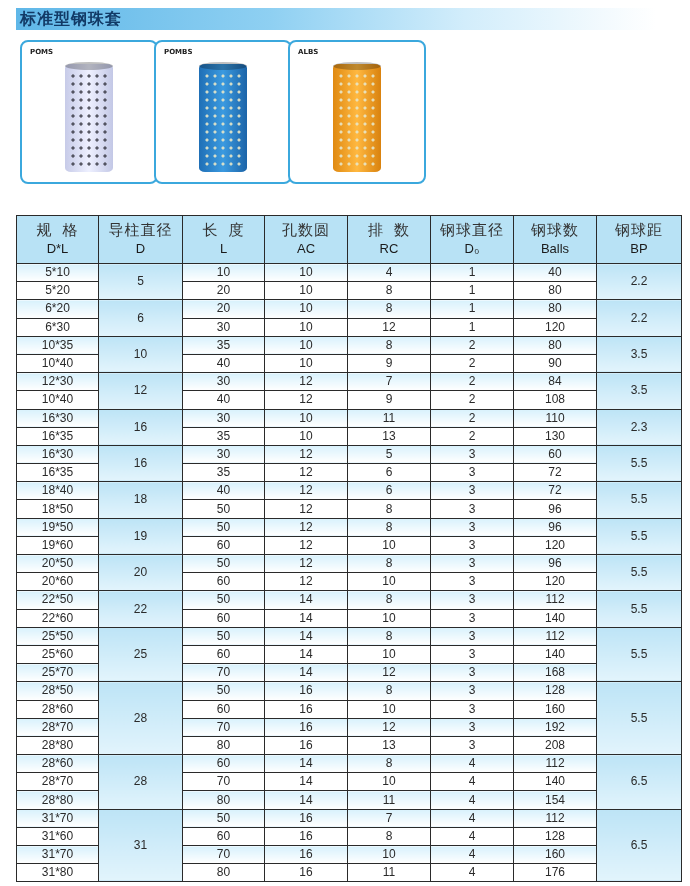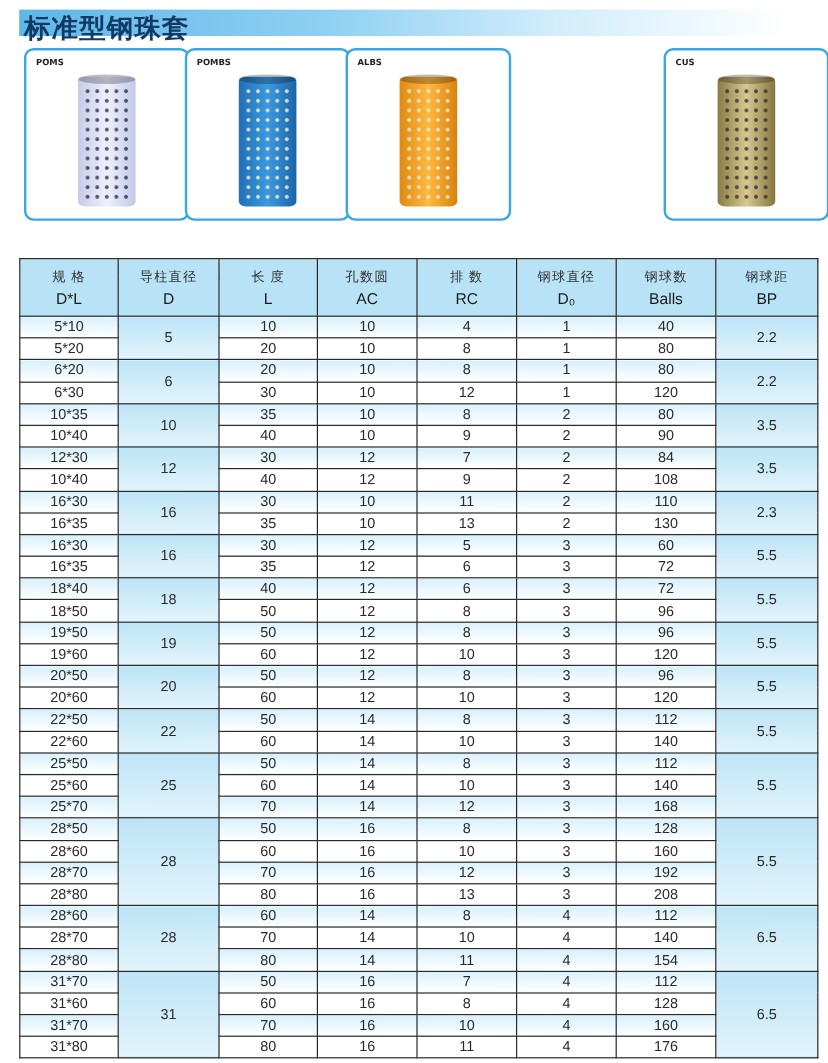--- a/index.html
+++ b/index.html
@@ -5,21 +5,21 @@
   * { box-sizing: border-box; margin: 0; padding: 0; }
   html, body { width: 690px; height: 886px; background: #ffffff; overflow: hidden; }
   body { font-family: "Liberation Sans", "DejaVu Sans", sans-serif; position: relative; }
 
   .title-bar {
     position: absolute; left: 16px; top: 8px; width: 640px; height: 22px;
     background: linear-gradient(to right, #5fb7e8 0%, #8fd0f2 40%, #d2edfb 70%, #ffffff 100%);
   }
   .title-bar span {
     position: absolute; left: 4px; top: 1px;
-    font-family: "DejaVu Sans", sans-serif; font-weight: bold; font-size: 22px; color: #123a66;
+    font-family: "DejaVu Sans", sans-serif; font-weight: bold; font-size: 16px; color: #123a66;
     letter-spacing: 1px;
   }
 
   .products { position: absolute; left: 20px; top: 40px; width: 660px; height: 145px; }
   .card {
     position: absolute; top: 0; width: 138px; height: 144px;
     border: 2px solid #3ba8dd; border-radius: 8px; background: #fff;
   }
   .card .label {
     position: absolute; left: 8px; top: 6px;
@@ -53,21 +53,21 @@
 
   table.spec {
     position: absolute; left: 16px; top: 215px; width: 665px;
     border-collapse: collapse; table-layout: fixed;
     font-family: "Liberation Sans", sans-serif; color: #2a2a2a;
   }
   table.spec th, table.spec td { border: 1.5px solid #2a2a2a; text-align: center; }
   table.spec th {
     background: #b8e2f5; height: 48px; font-weight: normal; font-size: 13px; line-height: 17px; color: #1b1b1b;
   }
-  table.spec th .zh { font-family: Liberation Serif, serif; font-size: 11px; color: #333; display: block; letter-spacing: 1px; }
+  table.spec th .zh { font-family: Liberation Mono, monospace; font-size: 15px; color: #333; display: block; letter-spacing: 1px; }
   table.spec td { height: 18.2px; font-size: 12px; line-height: 15px; padding: 0; }
   td.grad-a { background: linear-gradient(to bottom, #d8f1fc, #ffffff); }
   td.grad-b { background: #ffffff; }
   td.merged { background: linear-gradient(to bottom, #bde4f6, #e2f4fc); font-size: 13px; }
 </style>
 </head>
 <body>
 
 <div class="title-bar">
   <span>标准型钢珠套</span>
@@ -82,26 +82,20 @@
   </div>
   <div class="card" style="left:134px">
     <div class="label">POMBS</div>
     <div class="cyl cyl-pombs">
         <div class="dots"></div>
       </div>
   </div>
   <div class="card" style="left:268px">
     <div class="label">ALBS</div>
     <div class="cyl cyl-albs">
-        <div class="dots"></div>
-      </div>
-  </div>
-  <div class="card" style="left:533px">
-    <div class="label">CUS</div>
-    <div class="cyl cyl-cus">
         <div class="dots"></div>
       </div>
   </div>
 </div>
 
 <div class="subtitle">
   <span class="bullet"></span><span>标准型钢珠套技术参数表</span>
 </div>
 
 <table class="spec">

